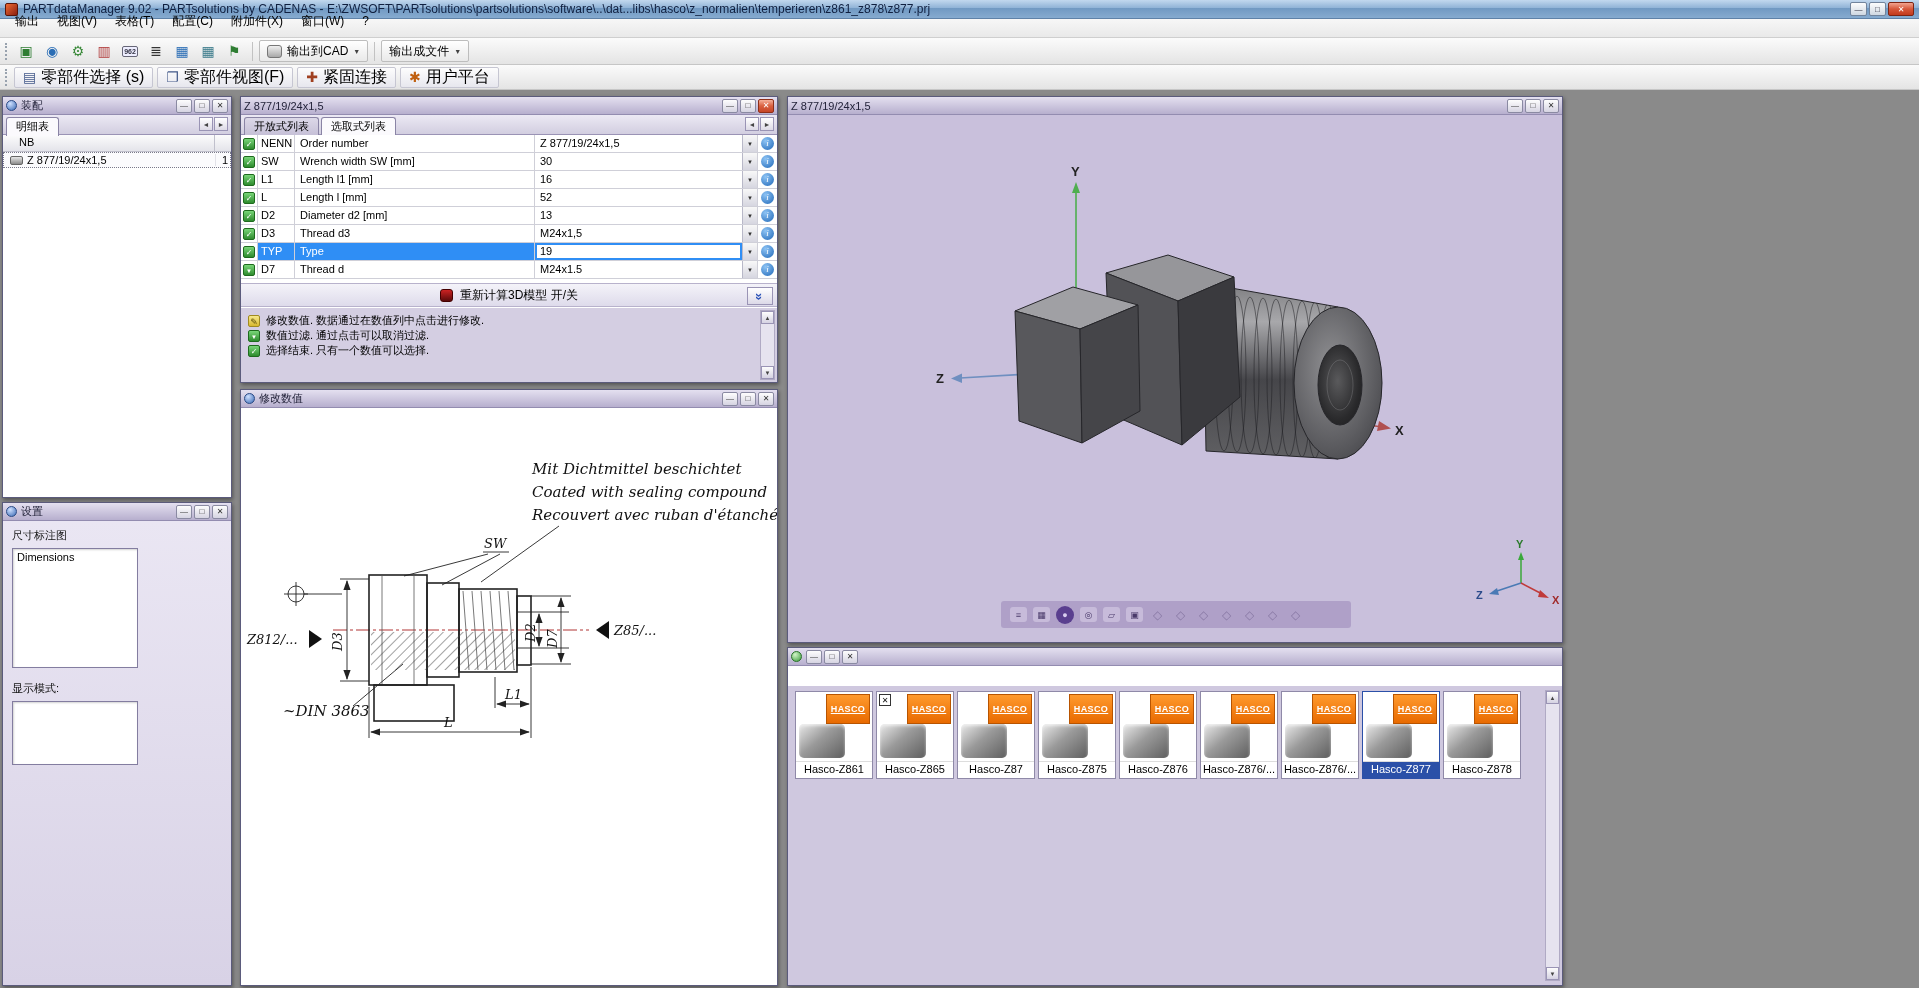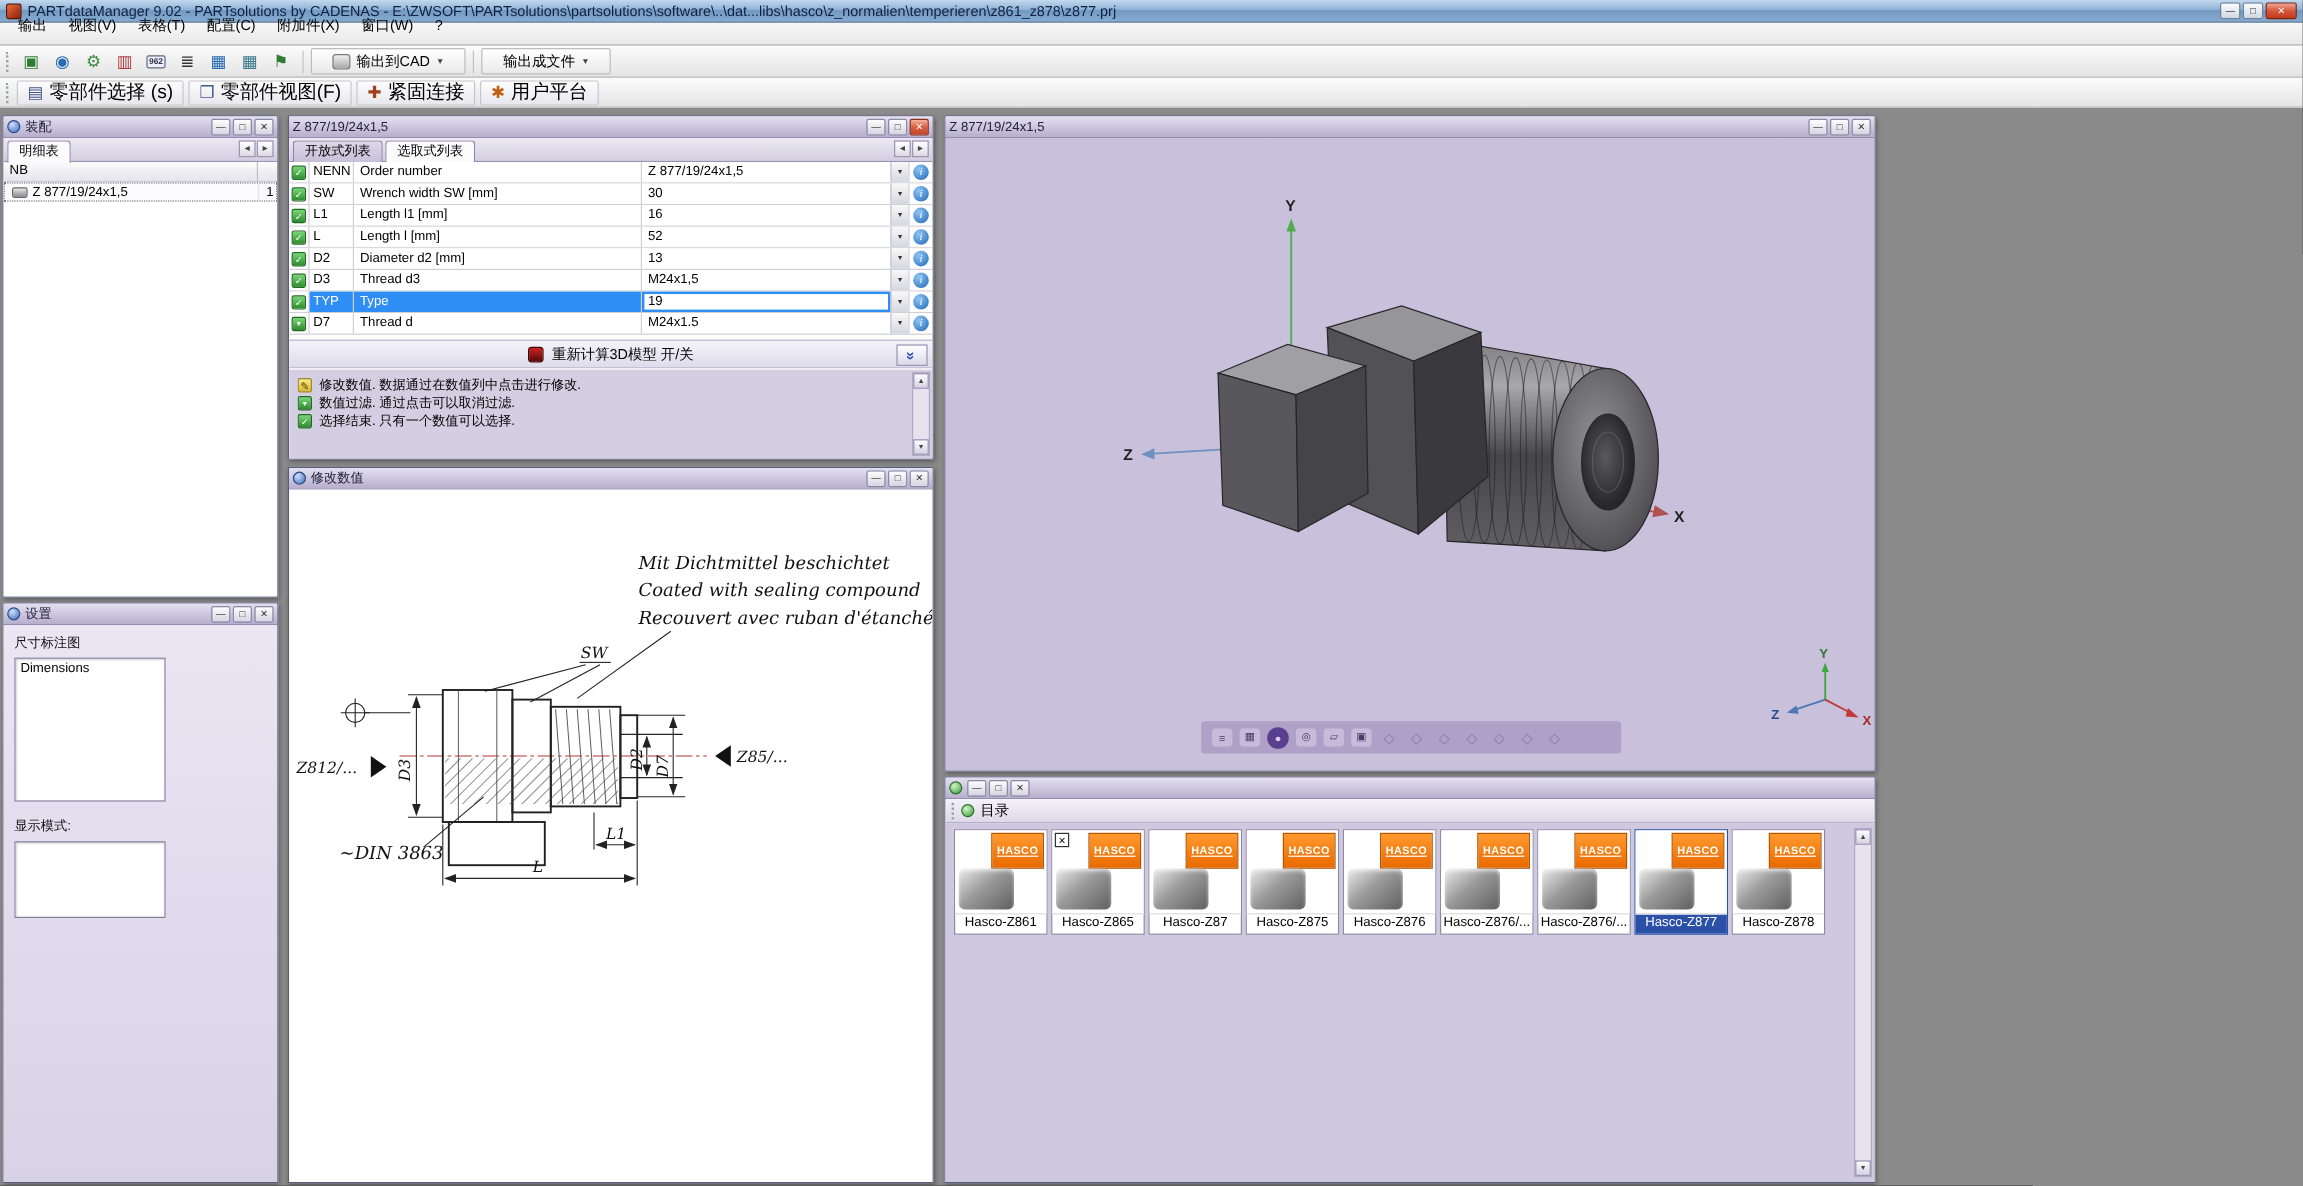--- a/index.html
+++ b/index.html
@@ -28,21 +28,21 @@
     border-bottom:1px solid #c6c6c6;display:flex;align-items:center;}
   .t1{top:38px;height:27px;}
   .t2{top:65px;height:25px;}
   .tbgrip{width:4px;height:17px;margin:0 5px;border-left:2px dotted #98a2ae;flex:none;}
   .tbicons{display:flex;gap:2px;align-items:center;}
   .tbtn{height:22px;min-width:24px;display:flex;align-items:center;justify-content:center;
     border:1px solid transparent;border-radius:2px;padding:0 2px;}
   .tico{font-size:14px;line-height:1;}
   .ticosmall{font-size:7px;font-weight:bold;border:1px solid #667;padding:1px 1px;border-radius:2px;background:#eef;}
   .tsep{width:1px;height:19px;background:#c2c2c2;margin:0 6px;flex:none;}
-  .dropbtn{display:flex;align-items:center;gap:5px;height:22px;padding:0 17px;
+  .dropbtn{display:flex;align-items:center;gap:5px;height:22px;padding:0 7px;
     border:1px solid #bdbdbd;border-radius:2px;background:linear-gradient(#ffffff,#e9e9e9);white-space:nowrap;}
   .expicon{width:15px;height:13px;background:linear-gradient(#f0f0f0,#a8a8a8);border:1px solid #777;border-radius:3px;}
   .caret{font-size:7px;color:#444;}
   .t2btn{display:flex;align-items:center;gap:5px;height:21px;padding:0 8px;margin-right:2px;
     border:1px solid #c6c6d2;border-radius:2px;background:linear-gradient(#fdfdfd,#e7e7ee);white-space:nowrap;}
   .t2lbl{font-size:16px;}
 
   
   .panel{position:absolute;border:1px solid #5b5b7c;background:#f1eff6;box-shadow:1px 2px 4px rgba(0,0,0,.4);}
   .phead{height:18px;background:linear-gradient(#e4e0f0,#b7afce);display:flex;align-items:center;
@@ -69,21 +69,21 @@
     padding:2px 3px 0 3px;border-bottom:1px solid #9a93b5;}
   .tab{height:21px;line-height:16px;padding:0 9px;font-size:11px;border:1px solid #8a84a5;border-bottom:none;
     border-radius:3px 3px 0 0;background:linear-gradient(#dcd8e8,#c2bcd4);margin-right:2px;white-space:nowrap;}
   .tabactive{background:#fbfafd;height:19px;}
   .tabarrows{margin-left:auto;display:flex;gap:1px;align-items:center;padding-bottom:3px;}
   .tarr{width:14px;height:14px;font-size:7px;line-height:13px;text-align:center;border:1px solid #9a94b5;
     background:linear-gradient(#ffffff,#dddae6);color:#444;}
 
   
   .alh{height:17px;display:flex;background:linear-gradient(#fcfcfc,#e4e4ea);border-bottom:1px solid #c0c0cc;font-size:11px;}
-  .alh-c1{flex:1;padding:1px 5px;border-right:1px solid #c0c0cc;}
+  .alh-c1{flex:1;padding:1px 16px;border-right:1px solid #c0c0cc;}
   .alh-c2{width:16px;}
   .treerow{height:16px;display:flex;align-items:center;font-size:11px;outline:1px dotted #7a7a8a;outline-offset:-1px;background:#fbfbfd;}
   .treeicon{width:13px;height:9px;margin:0 4px 0 7px;background:linear-gradient(#e8e8e8,#8a8a8a);
     border:1px solid #666;border-radius:2px;flex:none;}
   .treelabel{flex:1;white-space:nowrap;overflow:hidden;}
   .treeqty{width:16px;text-align:right;padding-right:3px;border-left:1px solid #e2e2e8;}
 
   
   .setbody{background:linear-gradient(#eae6f3,#d8d2e6);padding:7px 9px;}
   .slabel{font-size:11px;margin-bottom:5px;color:#111;}
@@ -667,25 +667,20 @@
   <div class="panel" id="panel-links">
     <div class="phead">
       <span class="picon pgreen"></span>
       <span class="pbtns">
           <span class="pbtn">—</span>
           <span class="pbtn">□</span>
           <span class="pbtn">✕</span>
         </span>
     </div>
     <div class="pbody">
-      <div class="ltb">
-        <span class="lgrip"></span>
-        <span class="lico"></span>
-        <span>目录</span>
-      </div>
       <div class="linkslist">
           <div class="thumb">
             <div class="timg">
               <div class="tbadge">HASCO</div>
               <div class="tpart"></div>
             </div>
             <div class="tlbl">Hasco-Z861</div>
           </div>
           <div class="thumb">
             <div class="timg">

